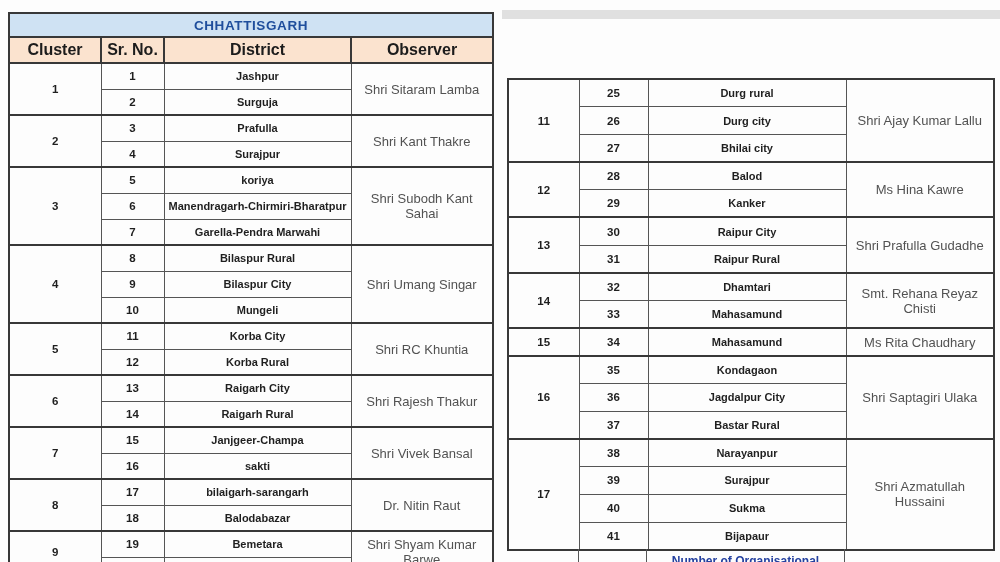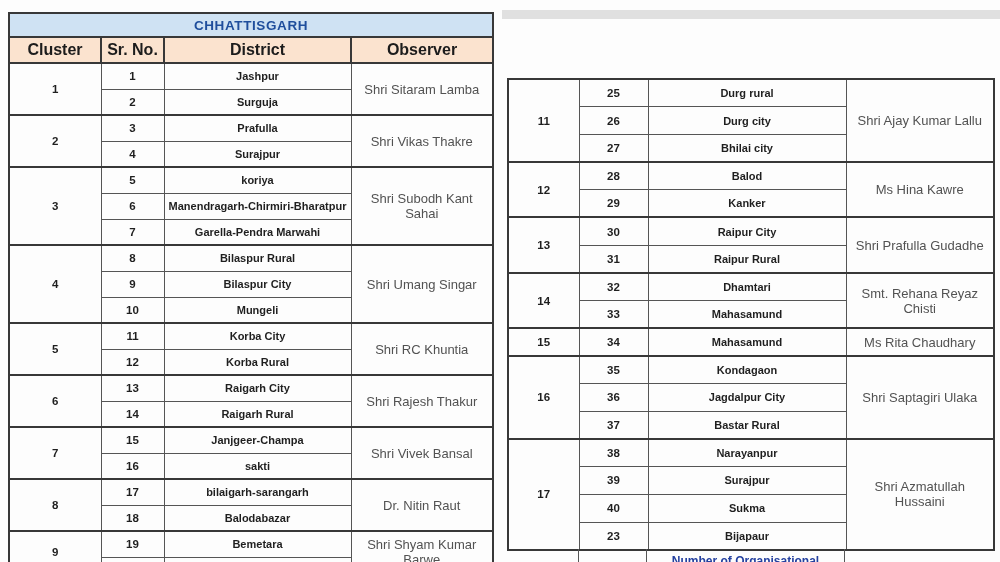--- a/index.html
+++ b/index.html
@@ -82,21 +82,21 @@
             <td class="observer-cell" rowspan="2">Shri Sitaram Lamba</td>
           </tr>
           <tr>
             <td class="srno-cell">2</td>
             <td class="district-cell">Surguja</td>
           </tr>
           <tr class="cluster-start">
             <td class="cluster-cell" rowspan="2">2</td>
             <td class="srno-cell">3</td>
             <td class="district-cell">Prafulla</td>
-            <td class="observer-cell" rowspan="2">Shri Vikas Thakre</td>
+            <td class="observer-cell" rowspan="2">Shri Kant Thakre</td>
           </tr>
           <tr>
             <td class="srno-cell">4</td>
             <td class="district-cell">Surajpur</td>
           </tr>
           <tr class="cluster-start">
             <td class="cluster-cell" rowspan="3">3</td>
             <td class="srno-cell">5</td>
             <td class="district-cell">koriya</td>
             <td class="observer-cell" rowspan="3">Shri Subodh Kant Sahai</td>
@@ -258,21 +258,21 @@
           </tr>
           <tr>
             <td class="srno-cell">39</td>
             <td class="district-cell">Surajpur</td>
           </tr>
           <tr>
             <td class="srno-cell">40</td>
             <td class="district-cell">Sukma</td>
           </tr>
           <tr>
-            <td class="srno-cell">23</td>
+            <td class="srno-cell">41</td>
             <td class="district-cell">Bijapaur</td>
           </tr>
         </tbody>
     </table>
     <div class="footer-row">
       <div class="f-sr"></div>
       <div class="f-district">
         <span class="footer-text">Number of Organisational</span>
       </div>
     </div>

